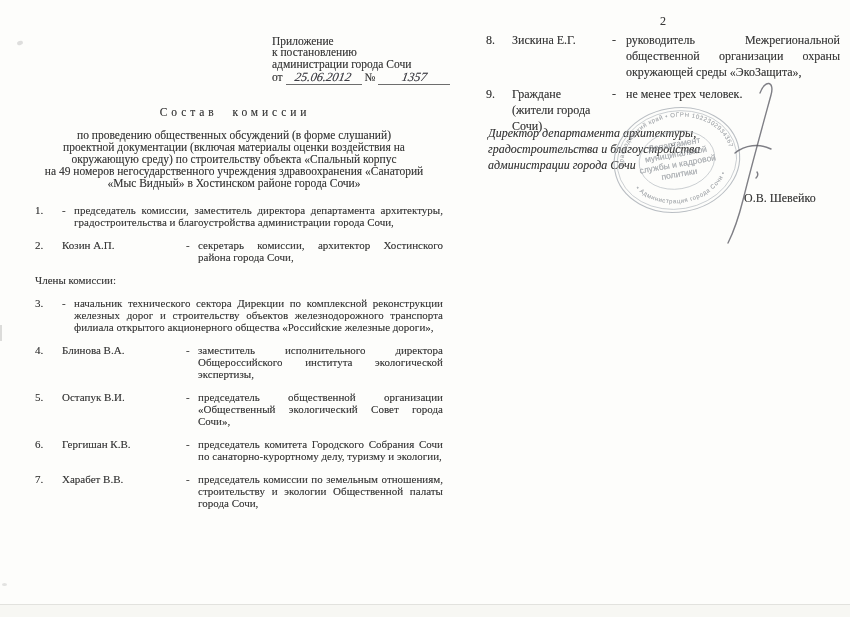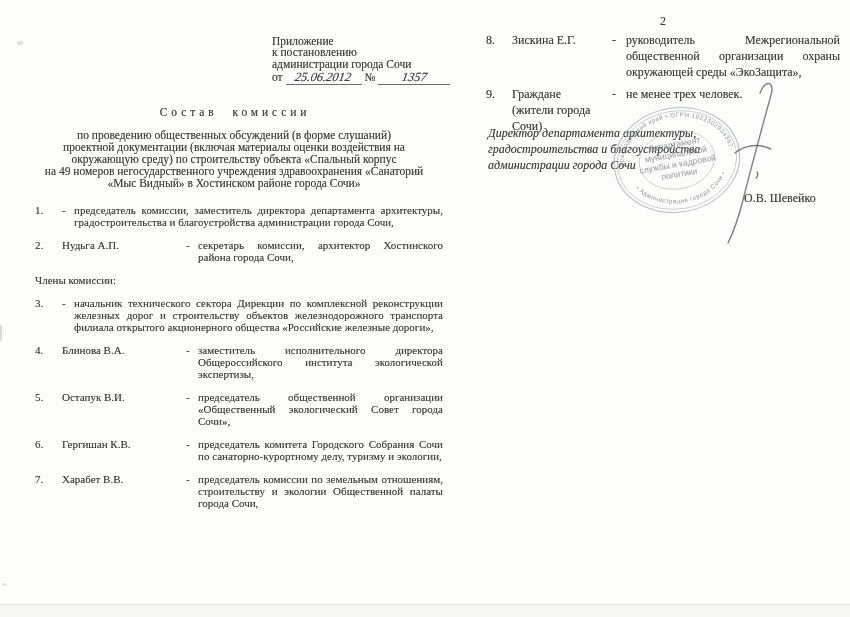--- a/index.html
+++ b/index.html
@@ -87,21 +87,21 @@
   </div>
 
   <div class="members-left">
     <div class="member">
       <span class="m-num">1.</span>
       <span class="m-dash">-</span>
       <span class="m-desc">председатель комиссии, заместитель директора департамента архитектуры, градостроительства и благоустройства администрации города Сочи,</span>
     </div>
     <div class="member">
       <span class="m-num">2.</span>
-      <span class="m-name">Нудьга А.П.</span>
+      <span class="m-name">Козин А.П.</span>
       <span class="m-dash">-</span>
       <span class="m-desc">секретарь комиссии, архитектор Хостинского района города Сочи,</span>
     </div>
     <div class="members-label">Члены комиссии:</div>
     <div class="member">
       <span class="m-num">3.</span>
       <span class="m-dash">-</span>
       <span class="m-desc">начальник технического сектора Дирекции по комплексной реконструкции железных дорог и строительству объектов железнодорожного транспорта филиала открытого акционерного общества «Российские железные дороги»,</span>
     </div>
     <div class="member">

